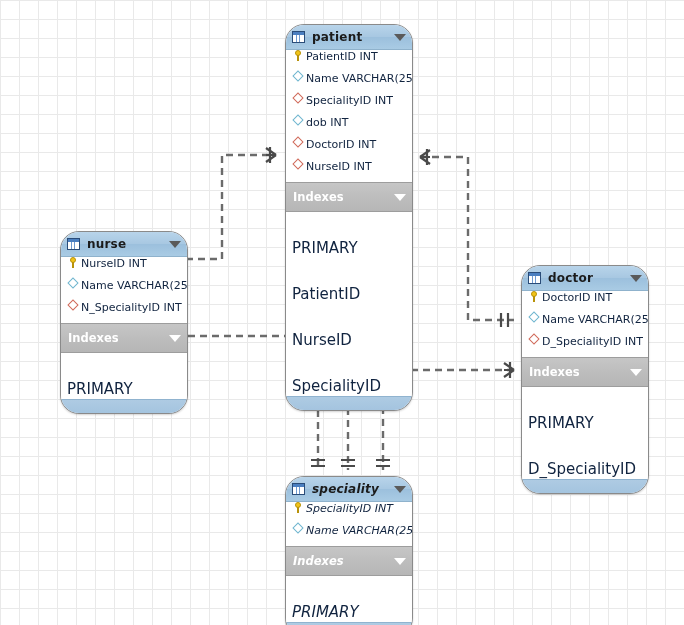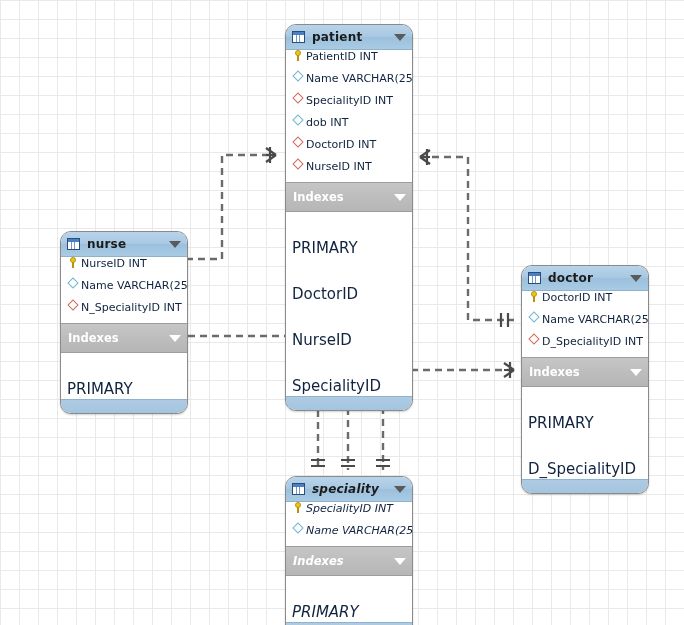--- a/index.html
+++ b/index.html
@@ -20,21 +20,21 @@
       linear-gradient(to bottom, #d6d6d6 1px, transparent 1px);
     background-size:19px 19px, 19px 19px, 95px 95px, 95px 95px;
     background-position:0 0, 0 0, 0 0, 0 0;
   }
   #links{position:absolute;left:0;top:0;width:684px;height:625px;}
 
   .tbl{
     position:absolute;
     box-sizing:border-box;
     border:1px solid #8a8a8a;
-    border-radius:11px;
+    border-radius:19px;
     background:#ffffff;
     box-shadow:0 1px 2px rgba(0,0,0,.18);
     overflow:hidden;
   }
   .tbl-hdr{
     height:25px;
     box-sizing:border-box;
     display:flex;align-items:center;
     padding:0 6px;
     background:linear-gradient(to bottom,#b8d4ea 0%,#a8c8e2 48%,#9cc0dd 52%,#a9cbe4 100%);
@@ -196,21 +196,21 @@
           </span>
           <span>NurseID INT</span>
         </div>
     </div>
     <div class="idx-hdr">
       <span class="idx-title">Indexes</span>
       <span class="caret light"></span>
     </div>
     <div>
       <div class="idx">PRIMARY</div>
-      <div class="idx">DoctorID</div>
+      <div class="idx">PatientID</div>
       <div class="idx">NurseID</div>
       <div class="idx">SpecialityID</div>
     </div>
     <div class="foot"></div>
   </div>
 
   <div class="tbl" style="left:60px;top:231px;width:128px;">
     <div class="tbl-hdr">
       <span class="tbl-icon"></span>
       <span class="tbl-title">nurse</span>

